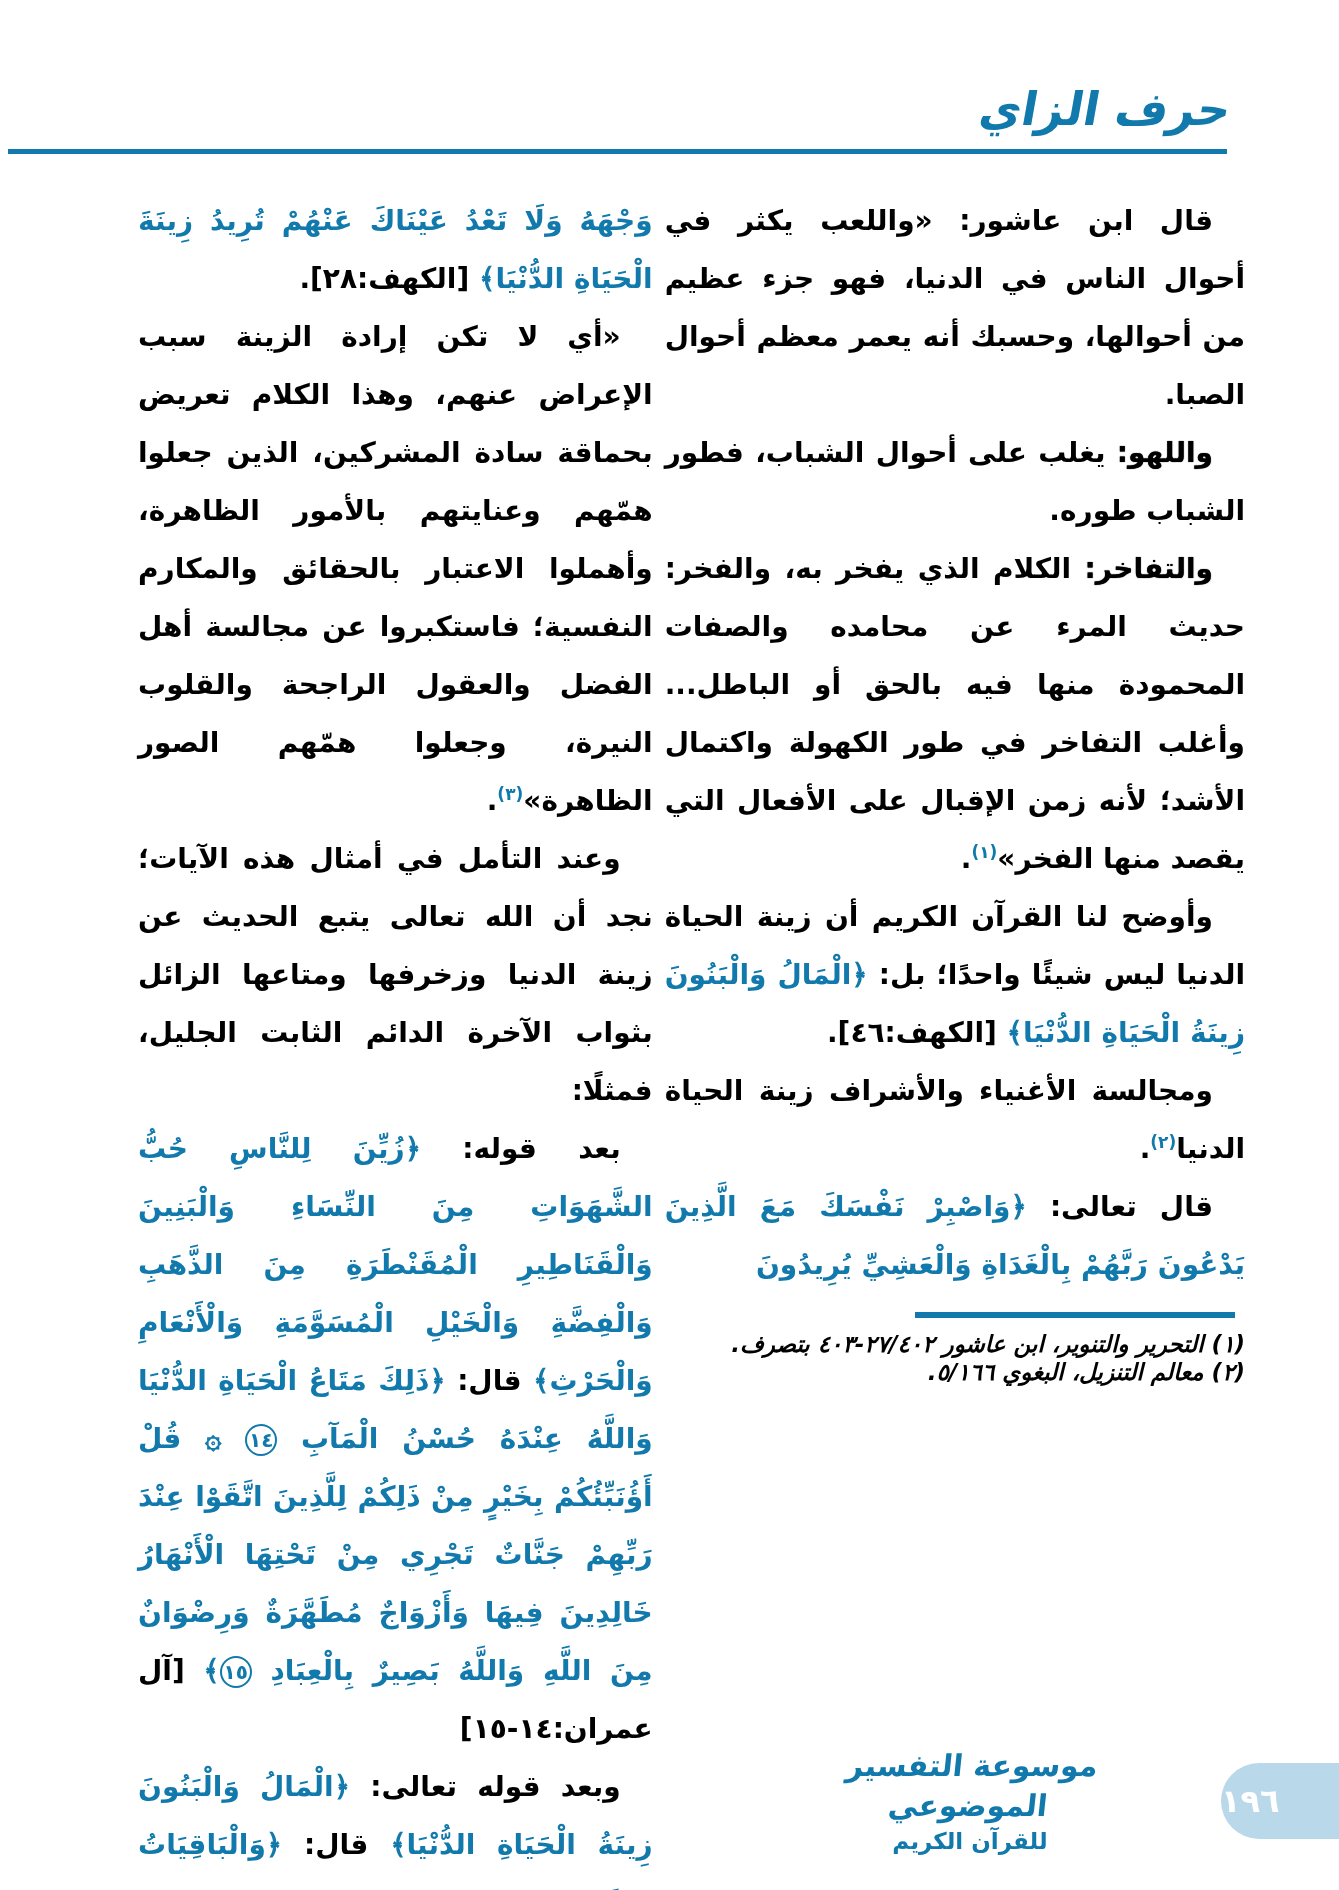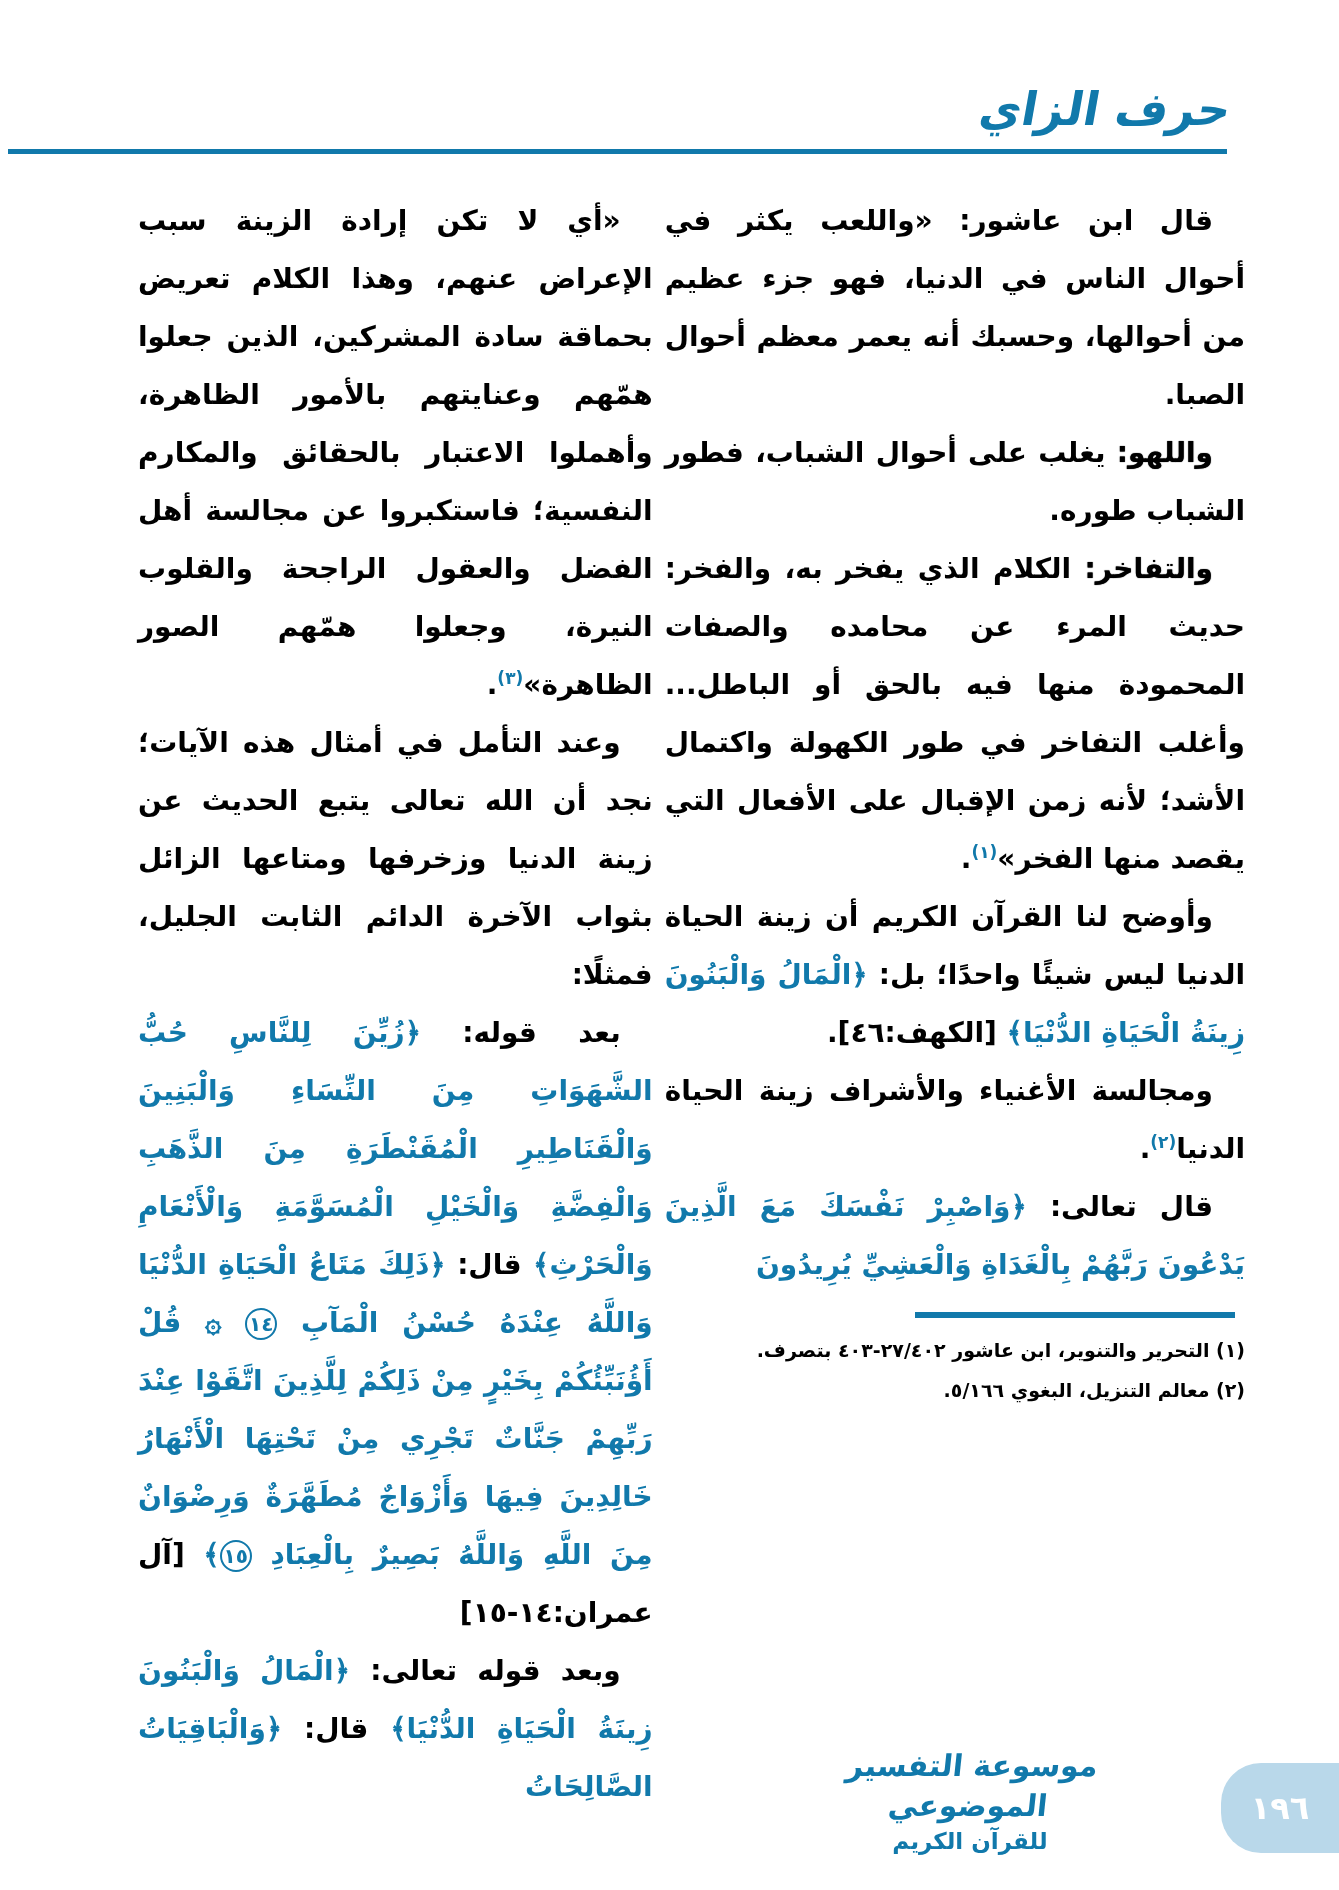--- a/index.html
+++ b/index.html
@@ -43,34 +43,35 @@
   }
   .run.ayah-large{
     width:54px;height:54px;line-height:48px;font-size:24px;border-width:3px;
   }
   .fn-sep{
     height:6px;background:var(--accent);
     margin:18px 10px 12px auto;
   }
   .fn-sep-right{width:320px;}
   .footnote{
-    margin:0;font-size:19px;font-weight:bold;line-height:40px;text-align:justify;
+    margin:0;font-size:23px;font-weight:bold;line-height:28px;text-align:justify;
     color:var(--text);
+    font-style:italic;
   }
   .logo{
     position:absolute;bottom:36px;right:234px;width:270px;
     text-align:center;color:var(--accent);
   }
   .logo-line1{font-size:30px;font-weight:bold;transform:skewX(-6deg);line-height:40px;}
   .logo-line2{font-size:23px;font-weight:bold;margin-top:2px;}
   .badge{
-    position:absolute;right:0;top:1763px;width:118px;height:90px;
+    position:absolute;right:0;top:1763px;width:118px;height:76px;
     background:var(--badge-bg);
     border-radius:40px 0 0 40px;
-    display:flex;align-items:center;justify-content:center;
+    display:flex;align-items:center;justify-content:flex-end;
   }
   .badge span{color:var(--badge-text);font-size:32px;font-weight:bold;letter-spacing:4px;}
 </style>
 </head>
 <body>
 
 <div class="page" style="--accent: #1179ab; --badge-bg: #b9d8ea; --badge-text: #ffffff; --text: #000000;">
 
   <div class="header-title">حرف الزاي</div>
 
@@ -89,20 +90,21 @@
         </div>
       <div class="fn-sep fn-sep-right"></div>
       <div id="fn-right">
           <p class="footnote">(١) التحرير والتنوير، ابن عاشور ٢٧/٤٠٢-٤٠٣ بتصرف.</p>
           <p class="footnote">(٢) معالم التنزيل، البغوي ٥/١٦٦.</p>
         </div>
     </div>
 
     <div class="col col-left">
       <div id="col-left">
+          <p class="para"><span class="run quran">وَجْهَهُ وَلَا تَعْدُ عَيْنَاكَ عَنْهُمْ تُرِيدُ زِينَةَ الْحَيَاةِ الدُّنْيَا﴾</span><span class="run normal"> [الكهف:٢٨].</span></p>
           <p class="para indent"><span class="run normal">«أي لا تكن إرادة الزينة سبب الإعراض عنهم، وهذا الكلام تعريض بحماقة سادة المشركين، الذين جعلوا همّهم وعنايتهم بالأمور الظاهرة، وأهملوا الاعتبار بالحقائق والمكارم النفسية؛ فاستكبروا عن مجالسة أهل الفضل والعقول الراجحة والقلوب النيرة، وجعلوا همّهم الصور الظاهرة»</span><span class="run sup">(٣)</span><span class="run normal">.</span></p>
           <p class="para indent"><span class="run normal">وعند التأمل في أمثال هذه الآيات؛ نجد أن الله تعالى يتبع الحديث عن زينة الدنيا وزخرفها ومتاعها الزائل بثواب الآخرة الدائم الثابت الجليل، فمثلًا:</span></p>
           <p class="para indent"><span class="run normal">بعد قوله: </span><span class="run quran">﴿زُيِّنَ لِلنَّاسِ حُبُّ الشَّهَوَاتِ مِنَ النِّسَاءِ وَالْبَنِينَ وَالْقَنَاطِيرِ الْمُقَنْطَرَةِ مِنَ الذَّهَبِ وَالْفِضَّةِ وَالْخَيْلِ الْمُسَوَّمَةِ وَالْأَنْعَامِ وَالْحَرْثِ﴾</span><span class="run normal"> قال: </span><span class="run quran">﴿ذَلِكَ مَتَاعُ الْحَيَاةِ الدُّنْيَا وَاللَّهُ عِنْدَهُ حُسْنُ الْمَآبِ </span><span class="run ayah">١٤</span><span class="run quran"> ۞ قُلْ أَؤُنَبِّئُكُمْ بِخَيْرٍ مِنْ ذَلِكُمْ لِلَّذِينَ اتَّقَوْا عِنْدَ رَبِّهِمْ جَنَّاتٌ تَجْرِي مِنْ تَحْتِهَا الْأَنْهَارُ خَالِدِينَ فِيهَا وَأَزْوَاجٌ مُطَهَّرَةٌ وَرِضْوَانٌ مِنَ اللَّهِ وَاللَّهُ بَصِيرٌ بِالْعِبَادِ </span><span class="run ayah">١٥</span><span class="run quran">﴾</span><span class="run normal"> [آل عمران:١٤-١٥]</span></p>
           <p class="para indent"><span class="run normal">وبعد قوله تعالى: </span><span class="run quran">﴿الْمَالُ وَالْبَنُونَ زِينَةُ الْحَيَاةِ الدُّنْيَا﴾</span><span class="run normal"> قال: </span><span class="run quran">﴿وَالْبَاقِيَاتُ الصَّالِحَاتُ</span></p>
         </div>
 
     </div>
 
   </div>
 

